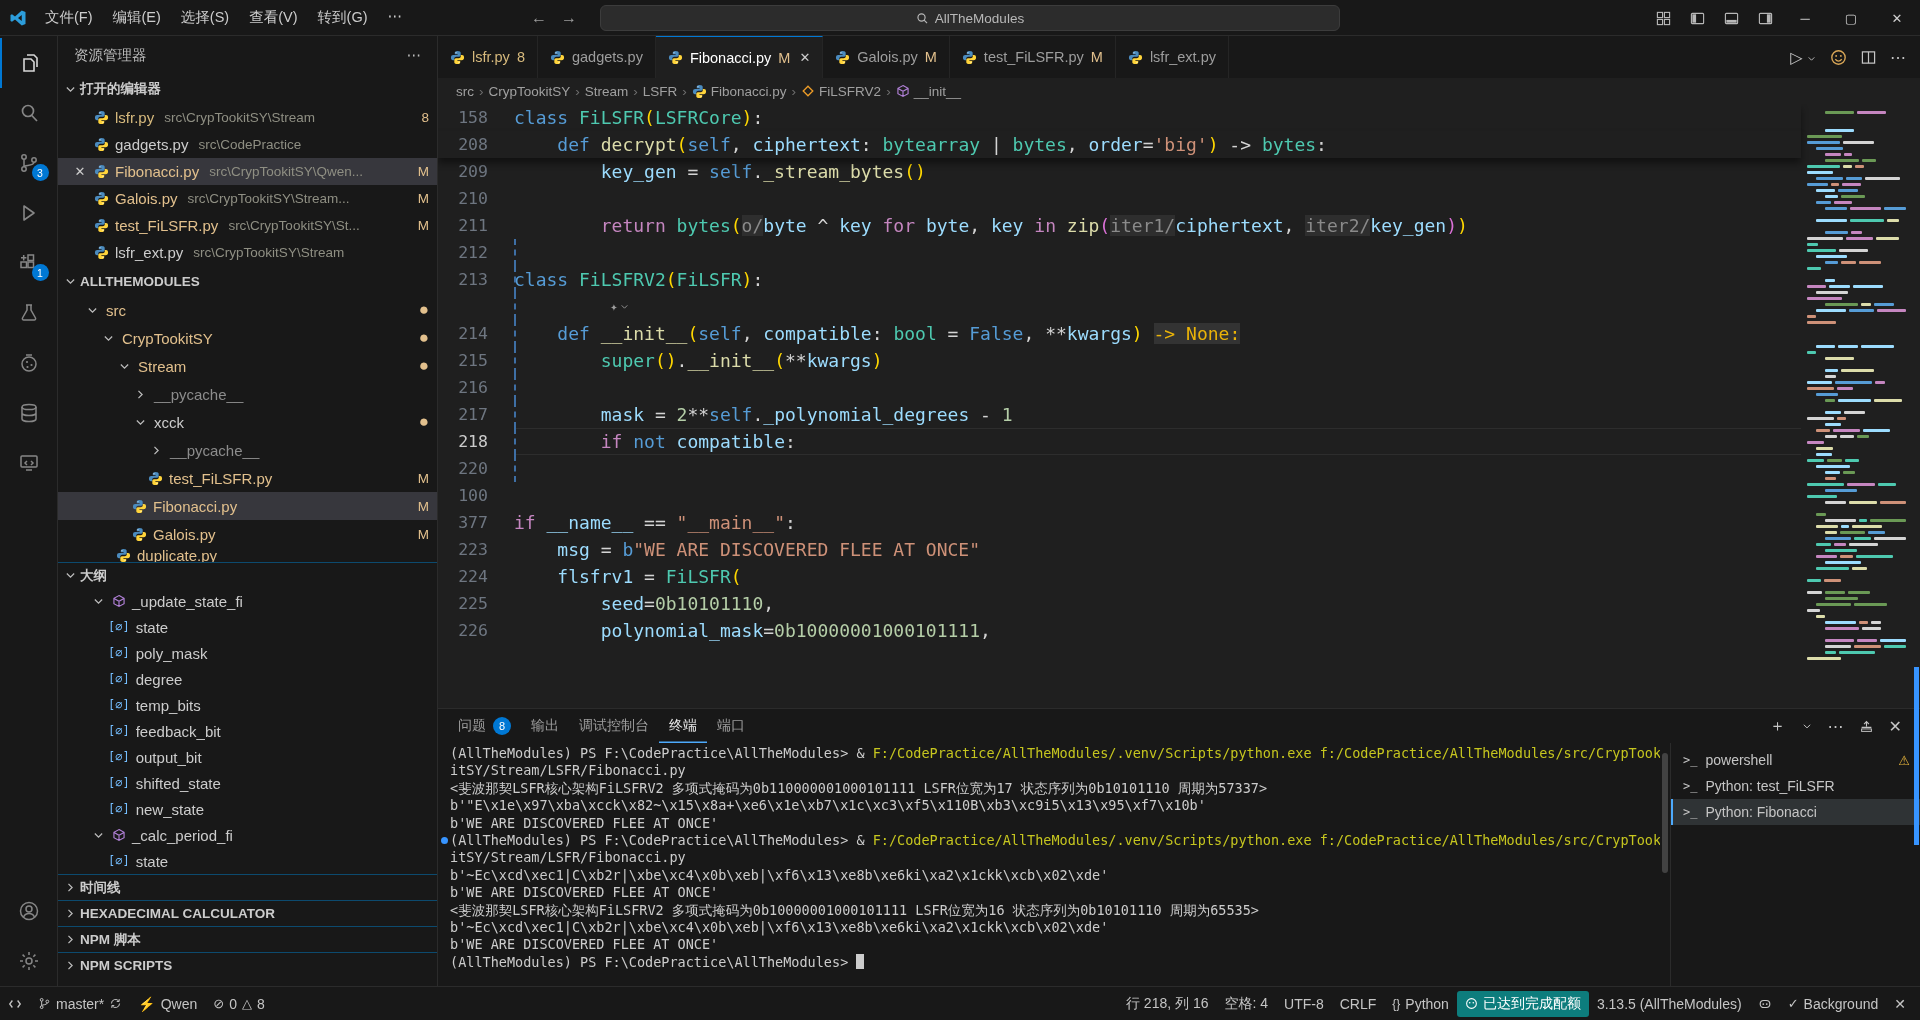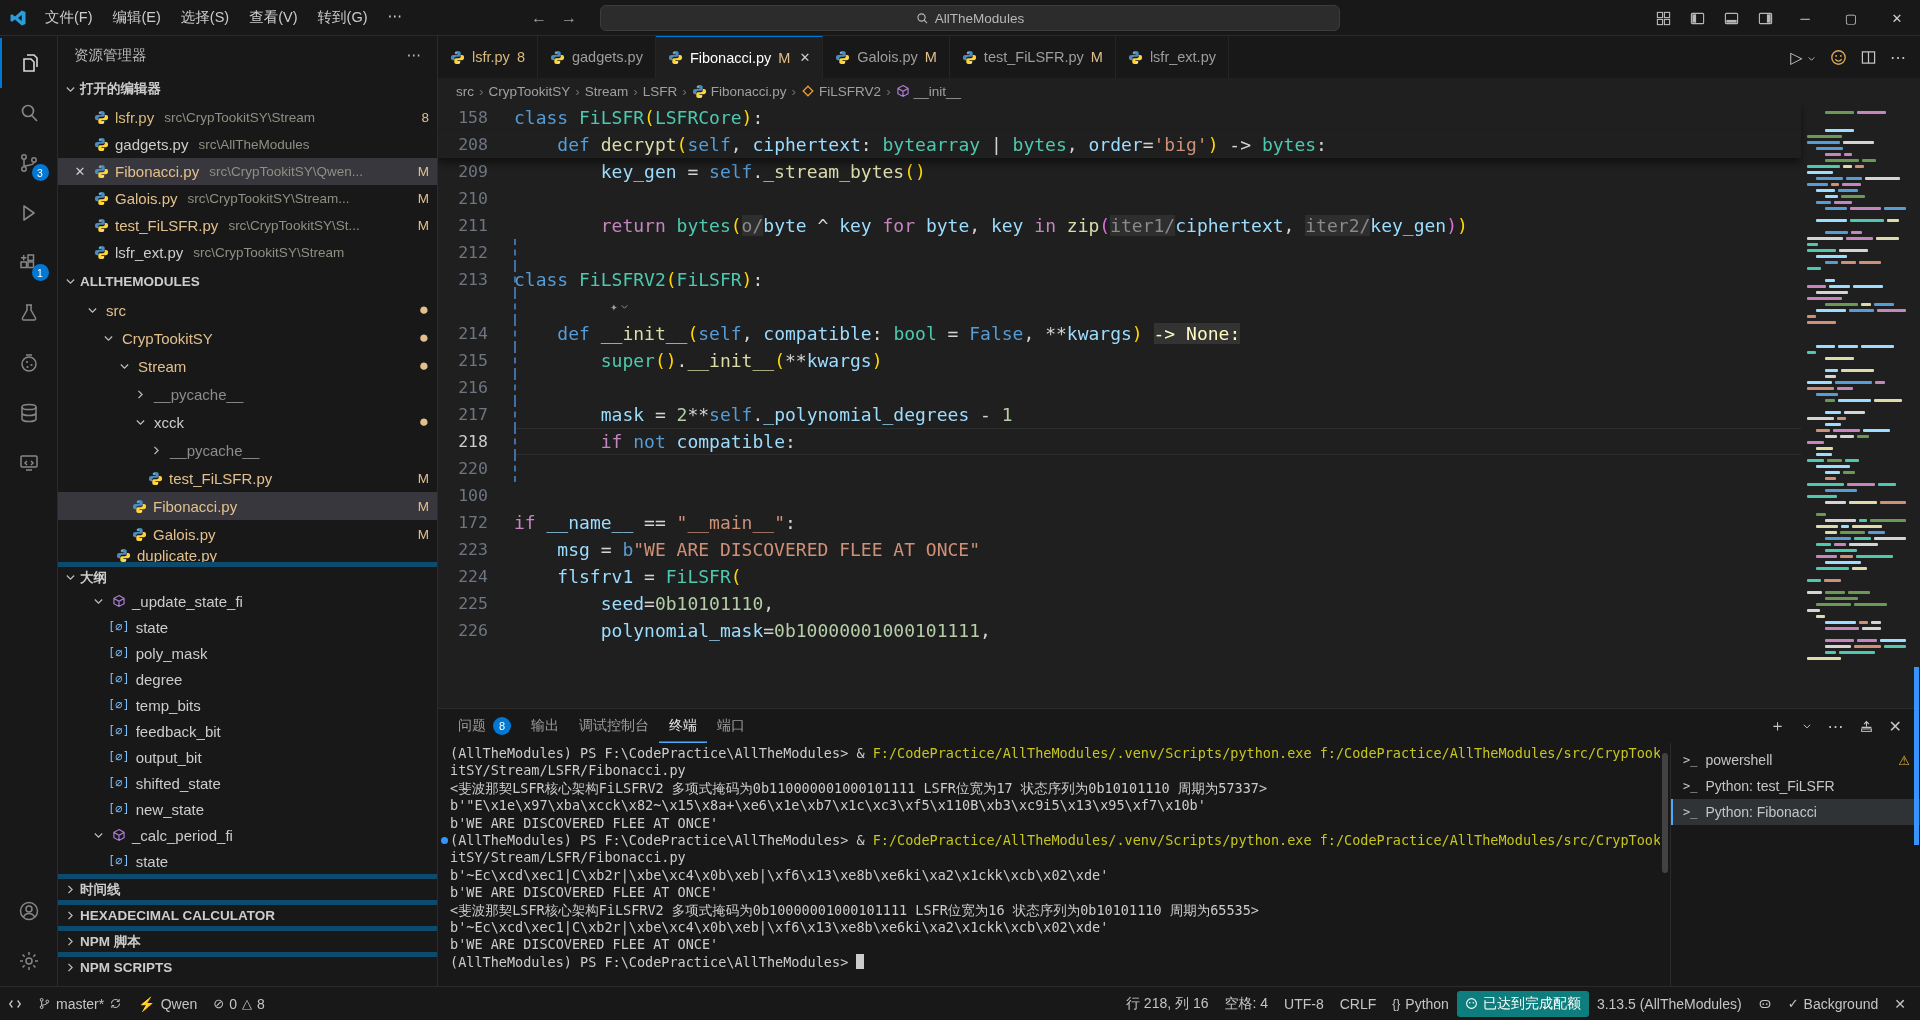--- a/index.html
+++ b/index.html
@@ -32,21 +32,21 @@
     font-size:10.5px; min-width:17px; height:17px; border-radius:9px; display:flex;
     align-items:center; justify-content:center; padding:0 3px; }
   .ab-bottom { margin-top:auto; }
 
   .sidebar { width:380px; background:#181818; border-right:1px solid #2b2b2b;
     overflow:hidden; font-size:15px; }
   .sb-title { height:38px; display:flex; align-items:center; justify-content:space-between;
     padding:0 16px; color:#bbbbbb; font-size:14.5px; }
   .section-hdr { height:30px; display:flex; align-items:center; gap:3px; padding:0 6px;
     font-weight:bold; color:#cccccc; font-size:13.5px; }
-  .section-hdr.small { height:26px; border-top:5px solid #0c4a6e; }
+  .section-hdr.small { height:26px; border-top:1px solid #0c4a6e; }
   .row { height:27px; display:flex; align-items:center; gap:6px; padding-right:8px; white-space:nowrap; }
   .row .x { color:#cccccc; width:16px; text-align:center; font-size:13px; }
   .row.sel { background:#37373d; }
   .fname { color:#cccccc; }
   .fpath { color:#8f8f83; font-size:13.5px; margin-left:4px; }
   .mod { color:#e2c08d; }
   .warnc { color:#d7ba7d; }
   .gitM { margin-left:auto; color:#e2c08d; font-size:13.5px; }
   .gitDot { margin-left:auto; color:#e2c08d; font-size:17px; line-height:10px; }
   .tree-row { height:28px; }
@@ -76,21 +76,21 @@
   .codeline .ln.cur { color:#cccccc; }
   .codeline .ctext { flex:1; }
   .codeline.current .ctext { box-shadow:inset 0 1px 0 #2d2d2d, inset 0 -1px 0 #2d2d2d; }
   .codeline.guide .ctext::before { content:""; position:absolute; left:76px; top:0; bottom:0;
     border-left:2px dashed #3e6fa5; }
   .sticky { background:#1f1f1f; box-shadow:0 5px 7px rgba(0,0,0,.45); position:relative; z-index:3; }
   .tk-kw{color:#569cd6} .tk-ctl{color:#c586c0} .tk-type{color:#4ec9b0} .tk-fn{color:#dcdcaa}
   .tk-var{color:#9cdcfe} .tk-num{color:#b5cea8} .tk-str{color:#ce9178} .tk-cmt{color:#6a9955}
   .tk-op{color:#d4d4d4} .tk-b1{color:#ffd700} .tk-b2{color:#da70d6}
   .tk-ghost{color:#8a8a8a; background:rgba(255,255,255,.07);}
-  .tk-ghostbg{color:#fef9c3; background:rgba(255,255,255,.09);}
+  .tk-ghostbg{color:#eab308; background:rgba(255,255,255,.09);}
   .codelens-ico { color:#9d9d9d; font-size:13px; padding-left:96px; height:27px; display:flex; align-items:center; gap:2px;}
   .minimap { width:105px; flex:none; padding-top:6px; overflow:hidden; background:#1f1f1f; }
   .mm-row { height:4px; display:flex; gap:3px; padding-left:6px; margin-bottom:2px; }
   .mm-bar { height:2.5px; border-radius:1px; margin-top:1px; }
   .oruler { width:14px; flex:none; background:#1f1f1f; }
 
   
   .panel { height:278px; border-top:1px solid #2b2b2b; background:#181818; display:flex; flex-direction:column; }
   .panel-hdr { height:34px; display:flex; align-items:center; padding:0 10px; }
   .ptab { padding:0 10px; height:34px; display:flex; align-items:center; gap:7px; font-size:14px; color:#9d9d9d; }
@@ -294,21 +294,21 @@
           <span class="gitM warnc">8</span>
         </div>
         <div class="row" style="padding-left: 36px;">
           <svg width="15" height="15" viewBox="0 0 16 16" style="flex:none">
             <path fill="#4b8bbe" d="M8 1c-2.6 0-2.9 1.2-2.9 2v1.4h3v.8H3.4C2 5.2 1 6 1 8s.8 2.8 2.2 2.8h1.3V9.3c0-1.2 1-2.1 2.2-2.1h3c1 0 1.7-.8 1.7-1.8V3c0-1-.9-2-3.4-2z"></path>
             <path fill="#ffd43b" d="M8 15c2.6 0 2.9-1.2 2.9-2v-1.4h-3v-.8h4.7C14 10.8 15 10 15 8s-.8-2.8-2.2-2.8h-1.3v1.5c0 1.2-1 2.1-2.2 2.1h-3c-1 0-1.7.8-1.7 1.8V13c0 1 .9 2 3.4 2z"></path>
             <circle cx="6.4" cy="2.9" r=".6" fill="#fff"></circle>
             <circle cx="9.6" cy="13.1" r=".6" fill="#fff"></circle>
           </svg>
           <span class="fname">gadgets.py</span>
-          <span class="fpath">src\AllTheModules</span>
+          <span class="fpath">src\CodePractice</span>
         </div>
         <div class="row sel" style="padding-left: 14px;">
           <span class="x">✕</span>
           <svg width="15" height="15" viewBox="0 0 16 16" style="flex:none">
             <path fill="#4b8bbe" d="M8 1c-2.6 0-2.9 1.2-2.9 2v1.4h3v.8H3.4C2 5.2 1 6 1 8s.8 2.8 2.2 2.8h1.3V9.3c0-1.2 1-2.1 2.2-2.1h3c1 0 1.7-.8 1.7-1.8V3c0-1-.9-2-3.4-2z"></path>
             <path fill="#ffd43b" d="M8 15c2.6 0 2.9-1.2 2.9-2v-1.4h-3v-.8h4.7C14 10.8 15 10 15 8s-.8-2.8-2.2-2.8h-1.3v1.5c0 1.2-1 2.1-2.2 2.1h-3c-1 0-1.7.8-1.7 1.8V13c0 1 .9 2 3.4 2z"></path>
             <circle cx="6.4" cy="2.9" r=".6" fill="#fff"></circle>
             <circle cx="9.6" cy="13.1" r=".6" fill="#fff"></circle>
           </svg>
           <span class="mod">Fibonacci.py</span>
@@ -670,21 +670,21 @@
           <div class="codeline guide"><span class="ln"></span><span class="ctext"><span class="codelens-ico">✦<svg width="9" height="9" viewBox="0 0 16 16">
                   <path d="M3 6l5 5 5-5" fill="none" stroke="#9d9d9d" stroke-width="1.6"></path>
                 </svg></span></span></div>
           <div class="codeline guide"><span class="ln">214</span><span class="ctext"><span>    </span><span class="tk-kw">def</span><span> </span><span class="tk-fn">__init__</span><span class="tk-b1">(</span><span class="tk-kw">self</span><span class="tk-op">, </span><span class="tk-var">compatible</span><span class="tk-op">: </span><span class="tk-type">bool</span><span class="tk-op"> = </span><span class="tk-kw">False</span><span class="tk-op">, </span><span class="tk-op">**</span><span class="tk-var">kwargs</span><span class="tk-b1">)</span><span> </span><span class="tk-ghostbg">-&gt; None:</span></span></div>
           <div class="codeline guide"><span class="ln">215</span><span class="ctext"><span>        </span><span class="tk-type">super</span><span class="tk-b1">()</span><span class="tk-op">.</span><span class="tk-fn">__init__</span><span class="tk-b1">(</span><span class="tk-op">**</span><span class="tk-var">kwargs</span><span class="tk-b1">)</span></span></div>
           <div class="codeline guide"><span class="ln">216</span><span class="ctext"></span></div>
           <div class="codeline guide"><span class="ln">217</span><span class="ctext"><span>        </span><span class="tk-var">mask</span><span class="tk-op"> = </span><span class="tk-num">2</span><span class="tk-op">**</span><span class="tk-kw">self</span><span class="tk-op">.</span><span class="tk-var">_polynomial_degrees</span><span class="tk-op"> - </span><span class="tk-num">1</span></span></div>
           <div class="codeline guide current"><span class="ln cur">218</span><span class="ctext"><span>        </span><span class="tk-ctl">if</span><span> </span><span class="tk-kw">not</span><span> </span><span class="tk-var">compatible</span><span class="tk-op">:</span></span></div>
           <div class="codeline guide"><span class="ln">220</span><span class="ctext"></span></div>
           <div class="codeline"><span class="ln">100</span><span class="ctext"></span></div>
-          <div class="codeline"><span class="ln">172</span><span class="ctext"><span class="tk-ctl">if</span><span> </span><span class="tk-var">__name__</span><span class="tk-op"> == </span><span class="tk-str">"__main__"</span><span class="tk-op">:</span></span></div>
+          <div class="codeline"><span class="ln">377</span><span class="ctext"><span class="tk-ctl">if</span><span> </span><span class="tk-var">__name__</span><span class="tk-op"> == </span><span class="tk-str">"__main__"</span><span class="tk-op">:</span></span></div>
           <div class="codeline"><span class="ln">223</span><span class="ctext"><span>    </span><span class="tk-var">msg</span><span class="tk-op"> = </span><span class="tk-kw">b</span><span class="tk-str">"WE ARE DISCOVERED FLEE AT ONCE"</span></span></div>
           <div class="codeline"><span class="ln">224</span><span class="ctext"><span>    </span><span class="tk-var">flsfrv1</span><span class="tk-op"> = </span><span class="tk-type">FiLSFR</span><span class="tk-b1">(</span></span></div>
           <div class="codeline"><span class="ln">225</span><span class="ctext"><span>        </span><span class="tk-var">seed</span><span class="tk-op">=</span><span class="tk-num">0b10101110</span><span class="tk-op">,</span></span></div>
           <div class="codeline"><span class="ln">226</span><span class="ctext"><span>        </span><span class="tk-var">polynomial_mask</span><span class="tk-op">=</span><span class="tk-num">0b10000001000101111</span><span class="tk-op">,</span></span></div>
         </div>
       <div class="minimap" id="minimap">
           <div class="mm-row" style="padding-left: 24px;">
             <div class="mm-bar" style="width: 28.9615px; background: rgb(106, 153, 85);"></div>
             <div class="mm-bar" style="width: 28.683px; background: rgb(197, 134, 192);"></div>
           </div>

